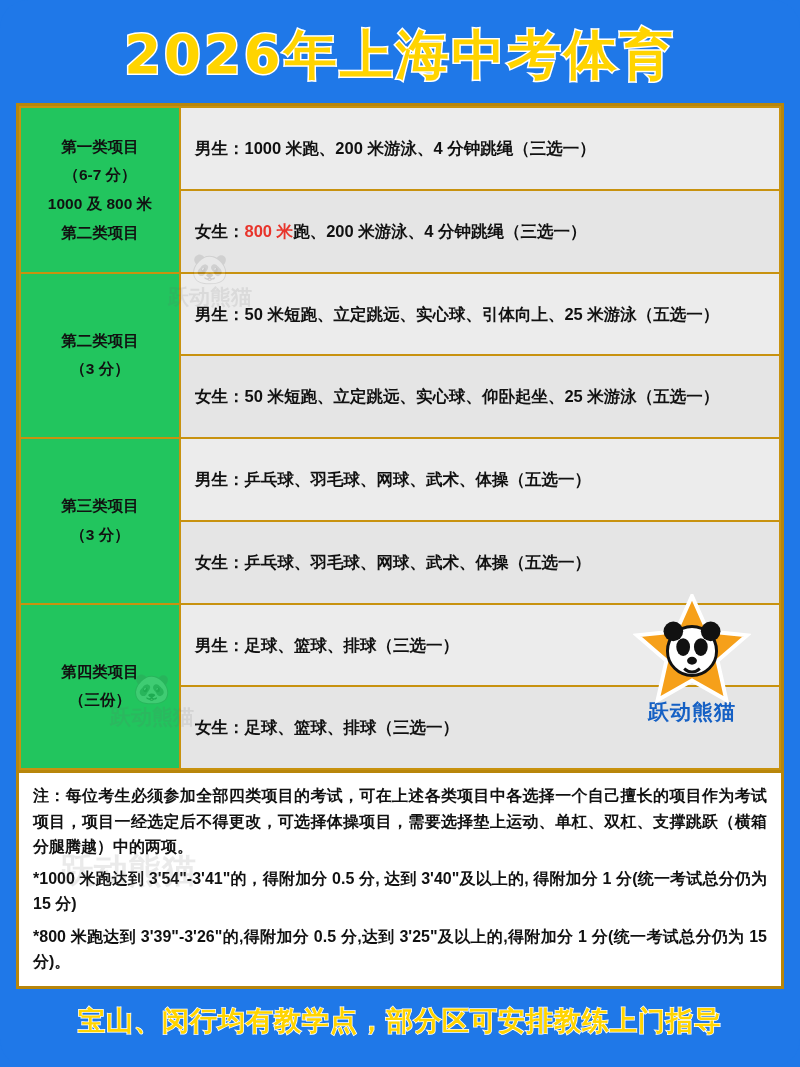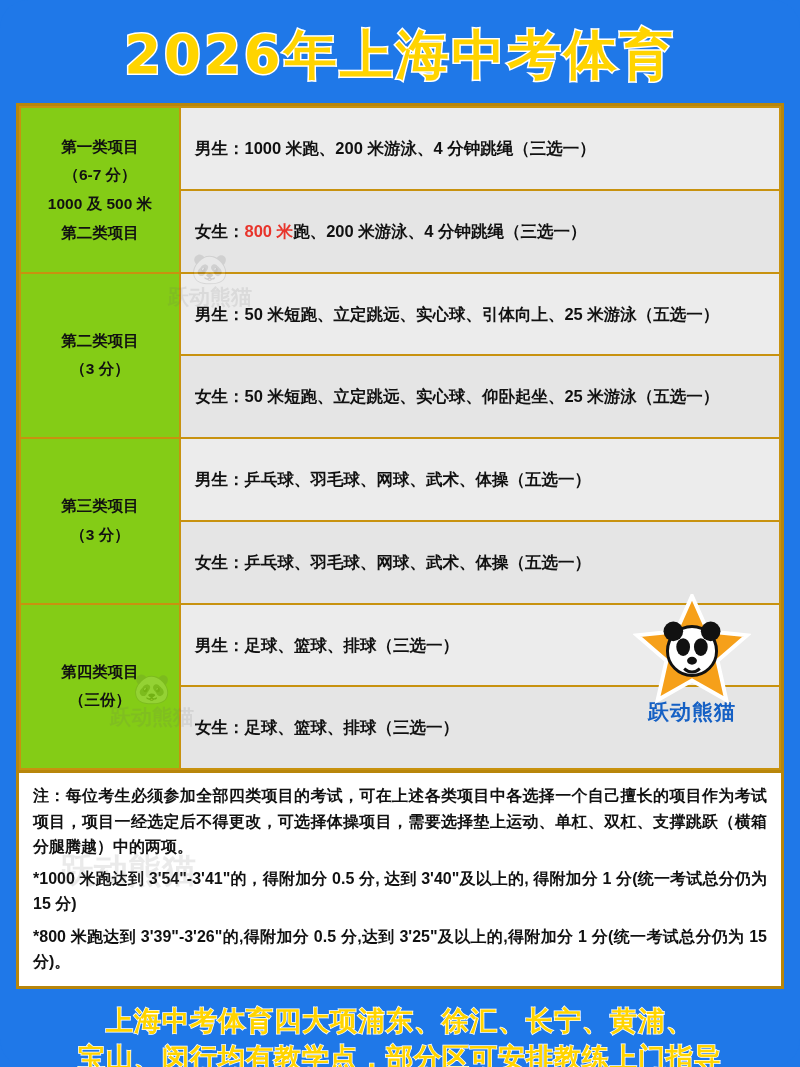--- a/index.html
+++ b/index.html
@@ -62,21 +62,21 @@
     border-collapse: collapse;
     table-layout: fixed;
   }
   table.main td {
     border: 2px solid #c8920f;
     vertical-align: middle;
     box-sizing: border-box;
   }
   td.cat {
     width: 160px;
-    background: #84cc16;
+    background: #22c55e;
     text-align: center;
     font-size: 15.5px;
     font-weight: bold;
     color: #111;
     line-height: 1.85;
     padding: 22px 4px;
   }
   td.item {
     padding: 28px 14px;
     font-size: 16.5px;
@@ -183,21 +183,21 @@
   </div>
 
   <div class="table-wrap">
     <table class="main">
       <tbody>
 
         <tr>
           <td class="cat" rowspan="2">
             <div>第一类项目</div>
             <div>（6-7 分）</div>
-            <div>1000 及 500 米</div>
+            <div>1000 及 800 米</div>
             <div>第二类项目</div>
           </td>
           <td class="item boy">男生：1000 米跑、200 米游泳、4 分钟跳绳（三选一）</td>
         </tr>
         <tr>
           <td class="item girl"><span>女生：</span><span class="hl">800 米</span><span>跑、200 米游泳、4 分钟跳绳（三选一）</span></td>
         </tr>
 
         <tr>
           <td class="cat" rowspan="2">
@@ -251,17 +251,16 @@
         <ellipse cx="51" cy="54" rx="7" ry="9" fill="#111"></ellipse>
         <ellipse cx="69" cy="54" rx="7" ry="9" fill="#111"></ellipse>
         <ellipse cx="60" cy="68" rx="5" ry="4" fill="#111"></ellipse>
         <path d="M52 76 Q60 83 68 76" stroke="#111" stroke-width="3" fill="none"></path>
       </svg>
     </div>
     <div class="logo-text">跃动熊猫</div>
   </div>
 
   <div class="footer">
-    <div class="footer-line">上海中考体育四大项浦东、徐汇、长宁、黄浦、</div>
     <div class="footer-line">宝山、闵行均有教学点，部分区可安排教练上门指导</div>
   </div>
 
 </div>
 
 </body></html>

